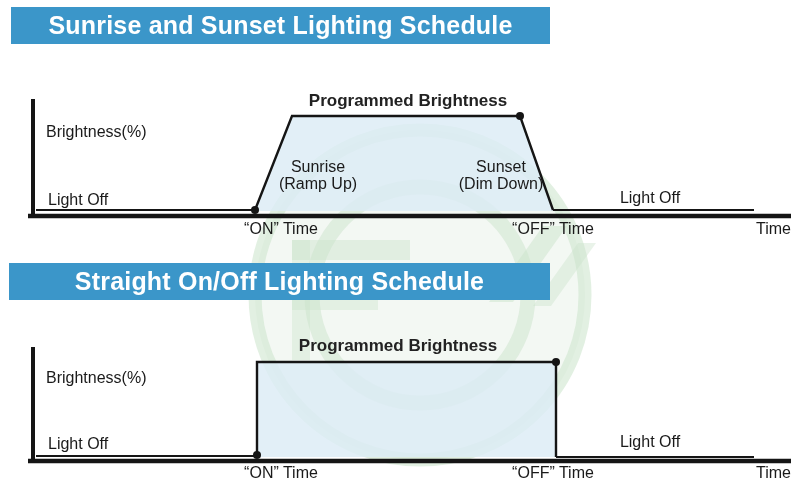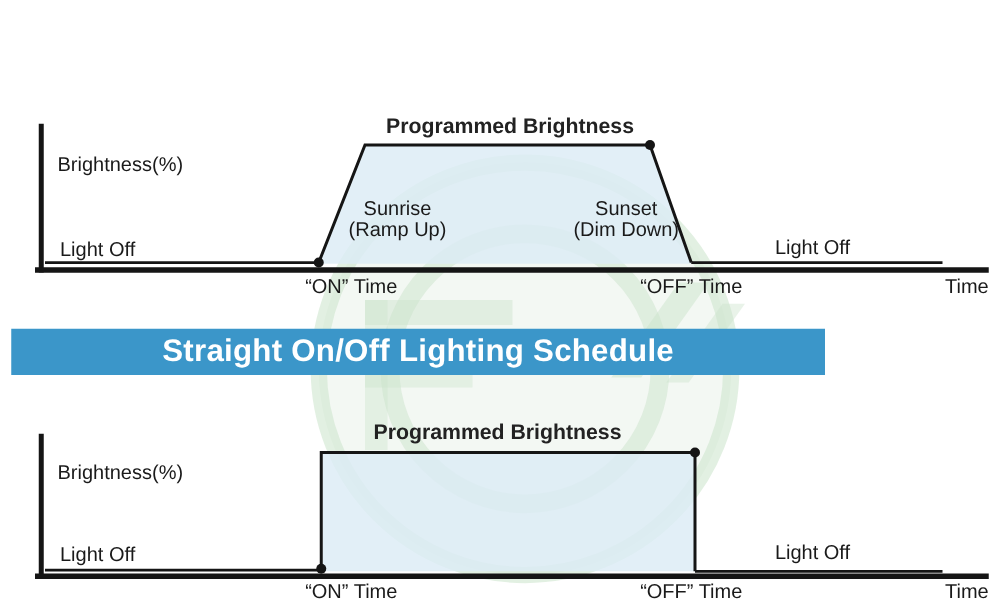--- a/index.html
+++ b/index.html
@@ -13,21 +13,21 @@
   .diagram-svg { position: absolute; left: 0; top: 0; z-index: 1; }
   .title-bar {
     position: absolute; z-index: 2;
     background: #3b96c9;
     color: #ffffff;
     display: flex; align-items: center; justify-content: center;
     font-weight: bold; font-size: 25px; letter-spacing: 0.2px;
     font-family: "Liberation Sans", sans-serif;
   }
   .title-bar-1 { left: 11px; top: 7px; width: 539px; height: 37px; }
-  .title-bar-2 { left: 9px; top: 263px; width: 651px; height: 37px; }
+  .title-bar-2 { left: 9px; top: 263px; width: 541px; height: 37px; }
   svg text {
     font-family: "Liberation Sans", sans-serif;
     fill: #1a1a1a;
     font-size: 16px;
   }
   svg text.chart-title { font-size: 17px; font-weight: 600; fill: #222222; }
 </style>
 </head>
 <body>
 
@@ -81,16 +81,17 @@
       <text x="398" y="351" text-anchor="middle" class="chart-title">Programmed Brightness</text>
       <text x="46" y="383">Brightness(%)</text>
       <text x="48" y="449">Light Off</text>
       <text x="650" y="447" text-anchor="middle">Light Off</text>
       <text x="281" y="478" text-anchor="middle">“ON” Time</text>
       <text x="553" y="478" text-anchor="middle">“OFF” Time</text>
       <text x="791" y="478" text-anchor="end">Time</text>
     </g>
   </svg>
 
+  <div class="title-bar title-bar-1">Sunrise and Sunset Lighting Schedule</div>
 
   <div class="title-bar title-bar-2">Straight On/Off Lighting Schedule</div>
 
 </div>
 
 </body></html>

